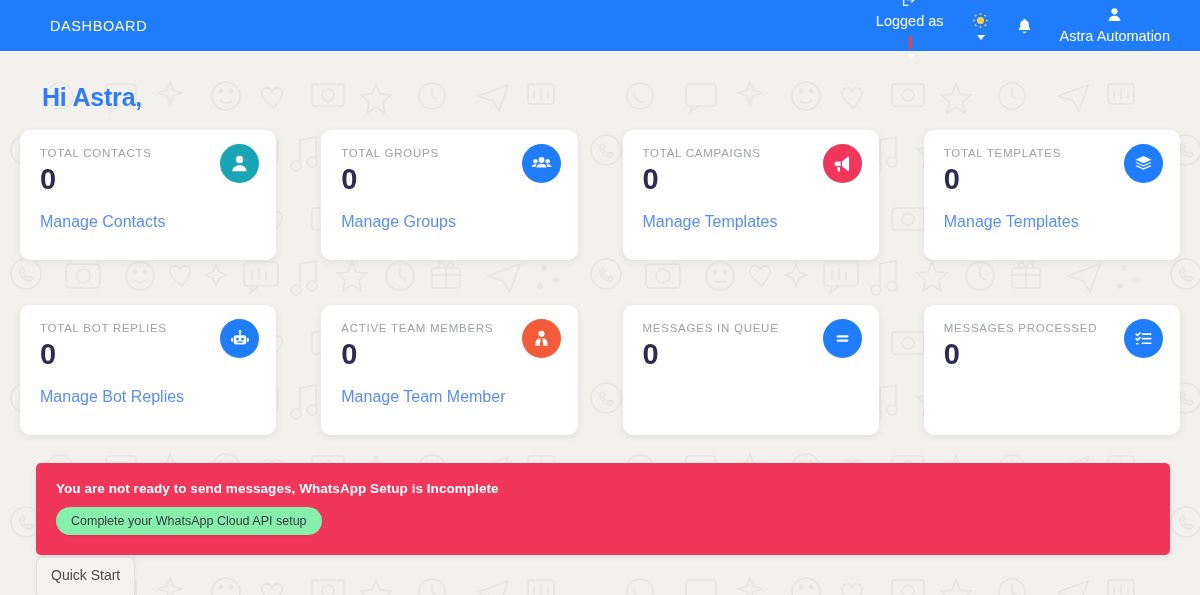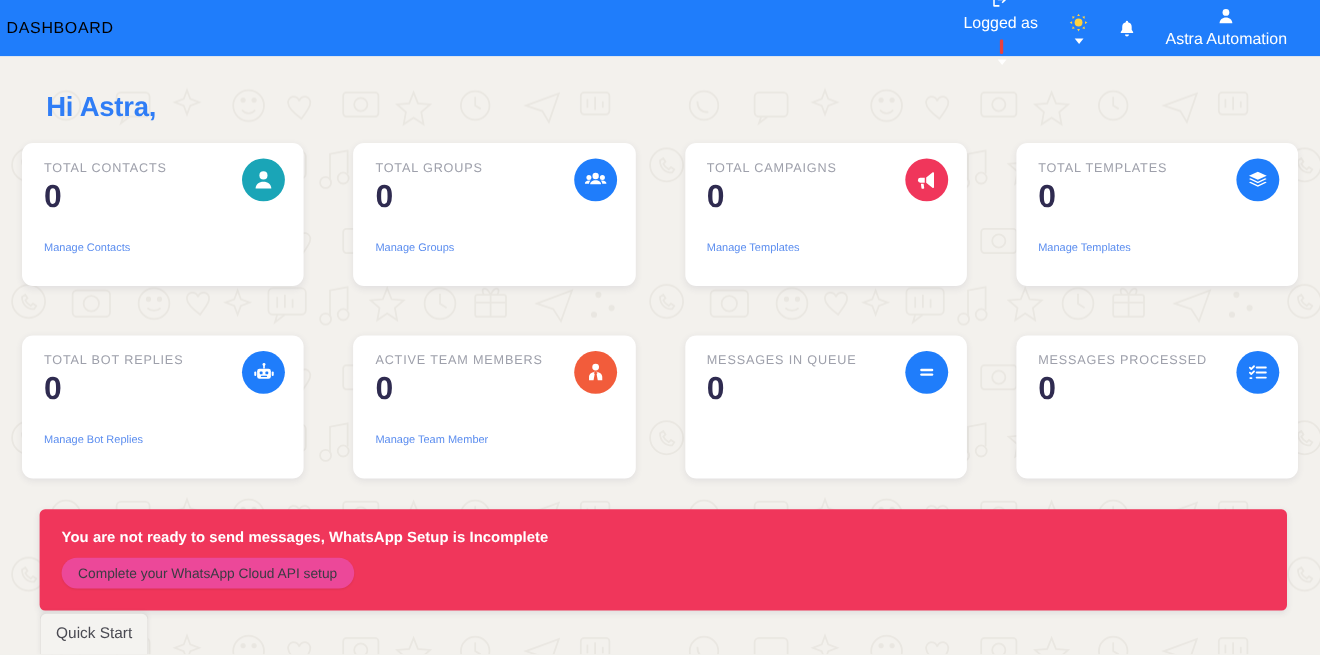--- a/index.html
+++ b/index.html
@@ -34,23 +34,24 @@
     background: #1f7dfb;
     display: flex;
     align-items: center;
     justify-content: space-between;
     padding: 0 16px 0 0;
     color: #ffffff;
   }
   .navbar-brand {
     font-size: 14.5px;
     letter-spacing: 0.6px;
-    color: #000000;
+    color: #fef9c3;
     padding-left: 6px;
     white-space: nowrap;
+    margin-left: 44px;
   }
   .navbar-right {
     display: flex;
     align-items: center;
     gap: 0px;
     font-size: 14.5px;
   }
   .nav-item {
     display: flex;
     align-items: center;
@@ -124,21 +125,21 @@
     font-size: 29px;
     font-weight: bold;
     color: #2f2b50;
     line-height: 1.22;
     margin-top: 3px;
   }
   .stat-link {
     position: absolute;
     left: 20px;
     bottom: 29px;
-    font-size: 10px;
+    font-size: 16px;
     color: #5b8def;
     text-decoration: none;
     cursor: pointer;
   }
   .stat-icon {
     position: absolute;
     top: 14px;
     right: 17px;
     width: 39px;
     height: 39px;
@@ -161,21 +162,21 @@
     box-shadow: 0 2px 6px rgba(60,60,90,0.10);
   }
   .alert-text {
     font-size: 13.5px;
     font-weight: bold;
     letter-spacing: 0.05px;
   }
   .alert-button {
     display: inline-block;
     margin-top: 11px;
-    background: #ec4899;
+    background: #86efac;
     color: #3b3b44;
     border: none;
     border-radius: 19px;
     padding: 7px 15px;
     font-size: 12.5px;
     font-family: "Liberation Sans", sans-serif;
     cursor: pointer;
     box-shadow: 0 1px 2px rgba(0,0,0,0.08);
   }
 

